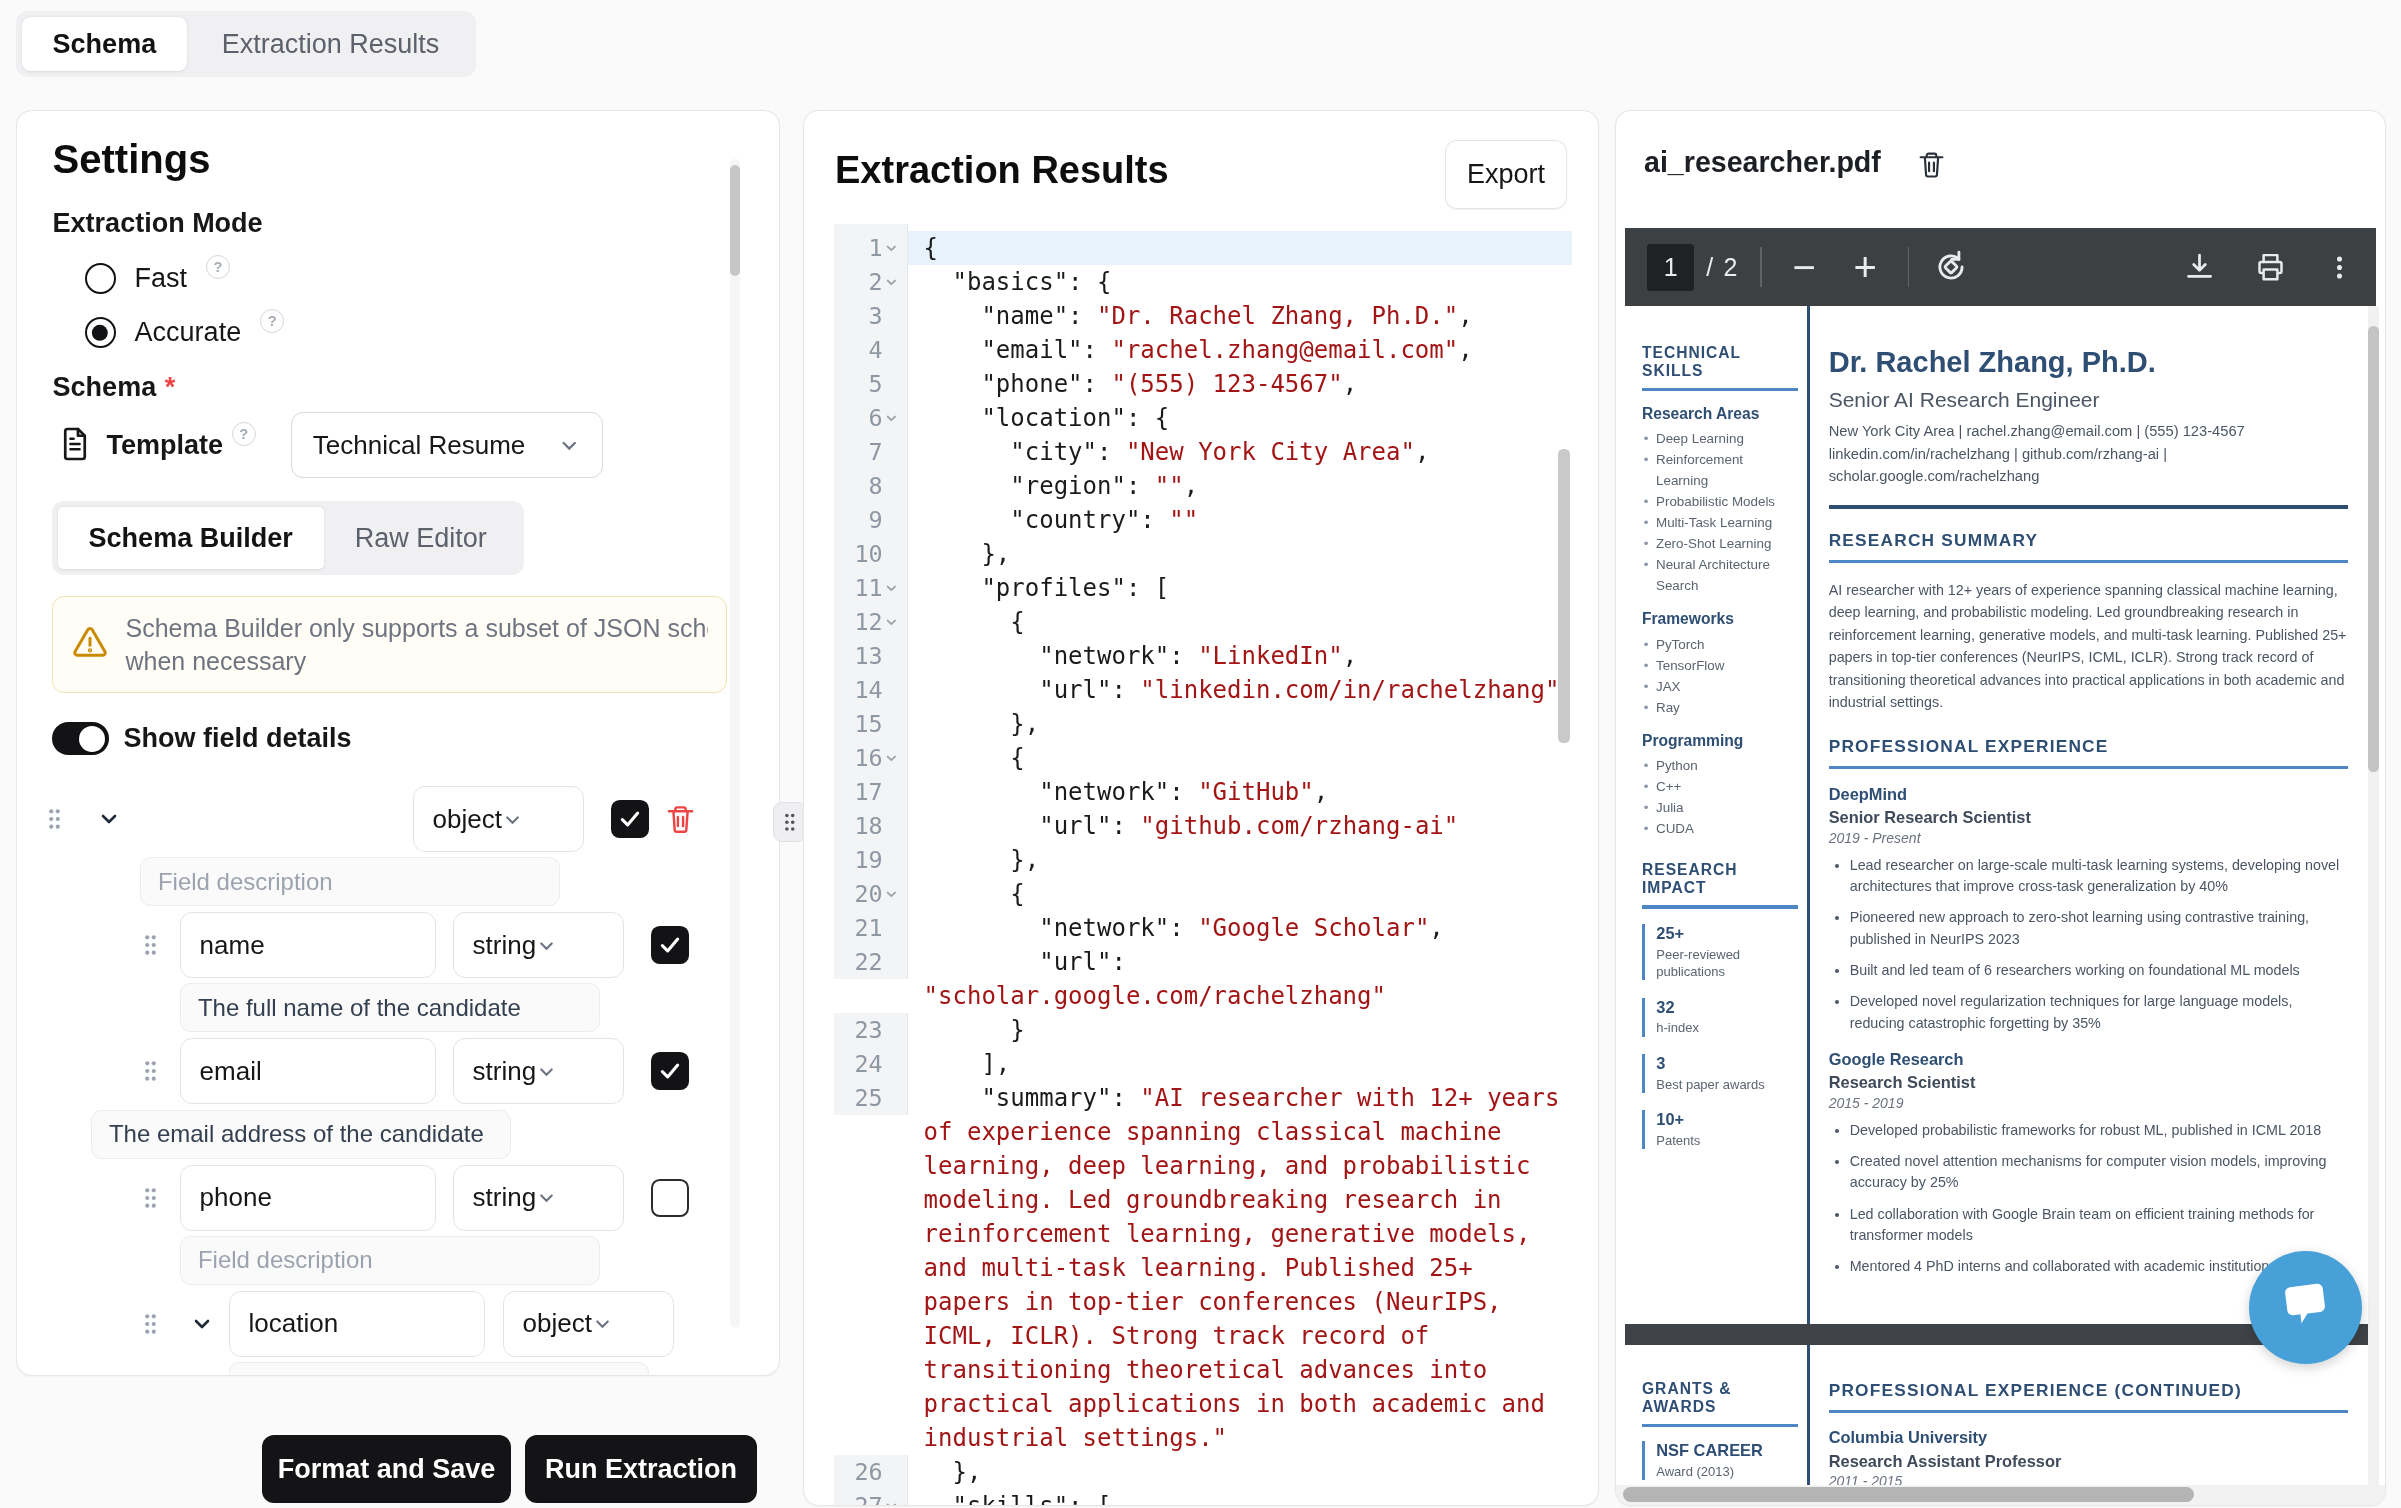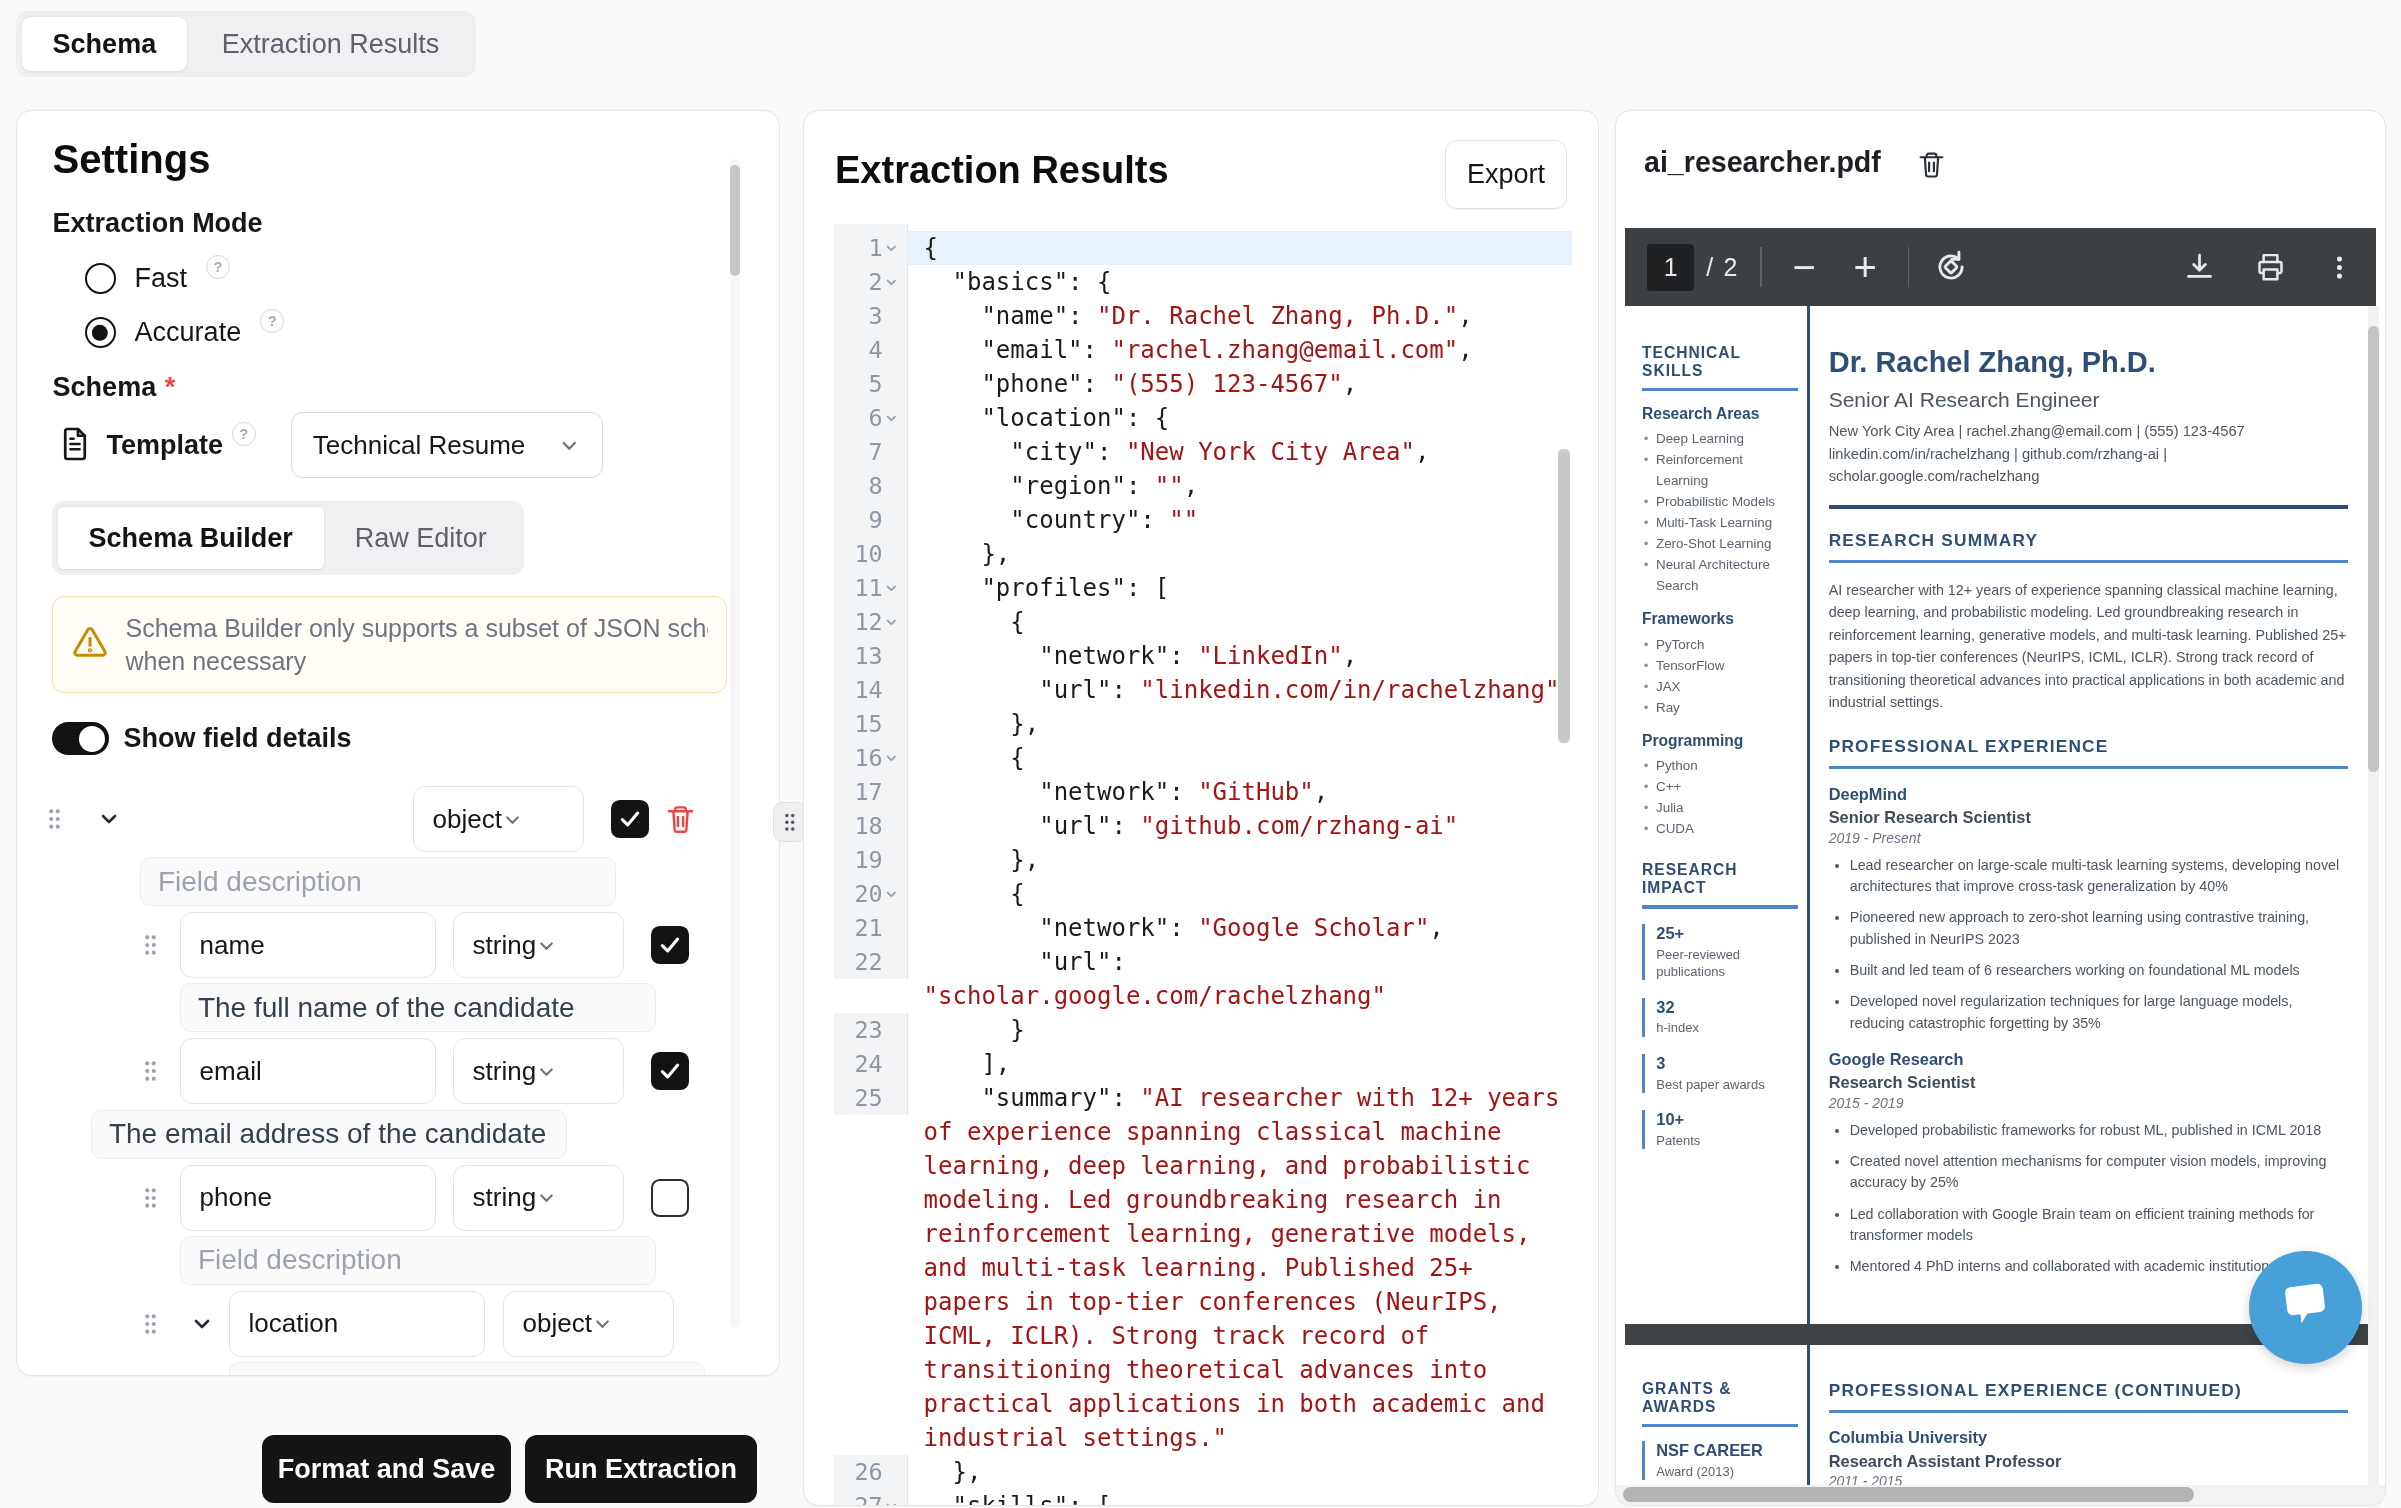--- a/index.html
+++ b/index.html
@@ -51,22 +51,22 @@
   .toggle{width:57px;height:33px;border-radius:16.4px;background:#131316;position:relative;cursor:pointer;flex:none;}
   .toggle .knob{position:absolute;right:3.5px;top:3.5px;width:26px;height:26px;border-radius:50%;background:#fff;
     box-shadow:0 0.9px 2.6px rgba(0,0,0,.3);}
   .toggle-label{font-size:27px;font-weight:600;color:#17171a;}
   #fields{position:absolute;left:0;top:675px;right:0;}
   .f-row{position:relative;height:66px;margin-bottom:5.2px;}
   .f-input,.f-select{position:absolute;top:0;height:66px;border:1.7px solid #e4e4e8;border-radius:12px;
     background:#fff;font-size:26px;color:#17171a;display:flex;align-items:center;padding:0 19px;}
   .f-input{width:256px;}
   .f-select{width:171px;justify-content:flex-start;cursor:pointer;}
-  .f-desc{height:49px;border:1.7px solid #ececef;border-radius:10.4px;background:#fafafa;font-size:28px;
-    display:flex;align-items:center;padding:0 17.3px;margin-bottom:6px;width:476px;}
+  .f-desc{height:49px;border:1.7px solid #ececef;border-radius:10.4px;background:#fafafa;font-size:24px;
+    display:flex;align-items:center;padding:0 17.3px;margin-bottom:6px;width:420px;}
   .f-desc.ph{color:#9ca3af;}
   .f-desc.val{color:#34404f;}
   .drag,.chev,.f-check,.f-trash{position:absolute;top:50%;transform:translateY(-50%);display:flex;
     align-items:center;justify-content:center;}
   .f-check{width:38px;height:38px;border-radius:8.7px;cursor:pointer;}
   .f-check.on{background:#131316;}
   .f-check.off{background:#fff;border:2.6px solid #2b2b30;}
   .btn-row{position:absolute;top:1435px;left:0;}
   .dark-btn{position:absolute;top:0;height:68px;background:#141417;color:#fff;border-radius:12px;
     font-size:27px;font-weight:600;display:flex;align-items:center;justify-content:center;cursor:pointer;}

